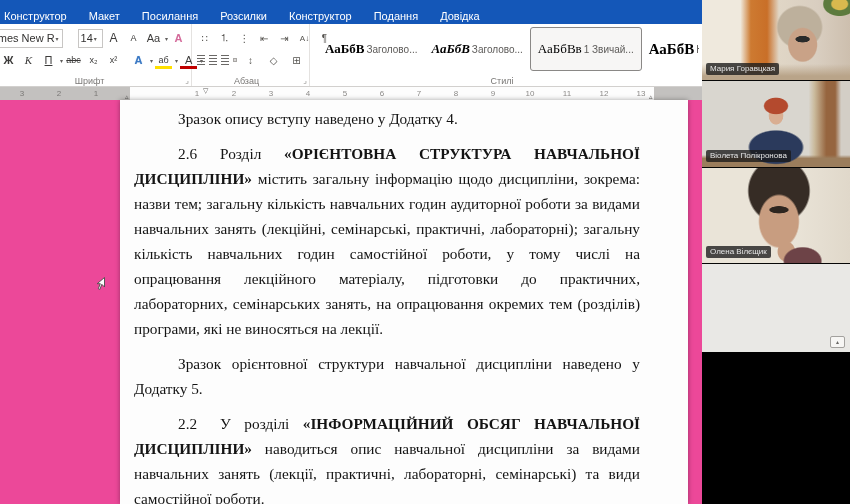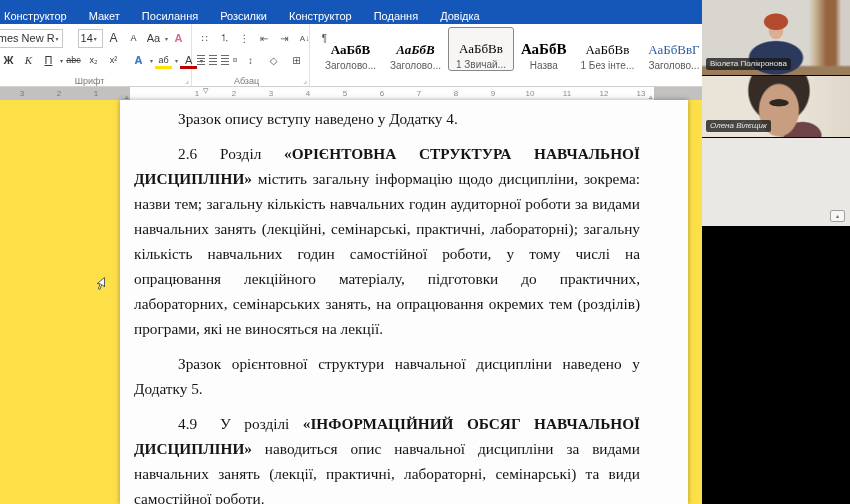--- a/index.html
+++ b/index.html
@@ -46,21 +46,21 @@
   .hl:after{content:"";position:absolute;left:1px;right:1px;bottom:0;height:3px;background:#ffe000;}
   .fc{position:relative;}
   .fc:after{content:"";position:absolute;left:1px;right:1px;bottom:0;height:3px;background:#c00000;}
   .ic-lines{width:13px;height:10px;background:repeating-linear-gradient(to bottom,#6b6967 0 1px,transparent 1px 3px);}
   .align-active{background:#d8d6d4;border:1px solid #a8a6a4;padding:1px;}
   .icon-btn{font-size:10px;color:#55534f;}
 
   
   .grp.styles{flex:1;border-right:none;overflow:hidden;padding-left:8px;}
   .gallery{display:flex;height:44px;overflow:hidden;}
-  .style-item{display:flex;flex-direction:column;align-items:center;justify-content:flex-end;gap:2px;
+  .style-item{display:flex;align-items:center;justify-content:center;gap:2px;
               padding:0 7px;border-radius:3px;white-space:nowrap;cursor:default;}
   .style-item .prev{font-size:13px;color:#000;font-family:"Liberation Serif",serif;}
   .style-item .sname{font-size:10px;color:#5c5a58;}
   .style-item.sel{border:1px solid #8a8886;background:#f7f6f5;}
   .variant-h1 .prev{font-weight:bold;}
   .variant-h2 .prev{font-weight:bold;font-style:italic;}
   .variant-title .prev{font-weight:bold;font-size:15px;}
   .variant-blue .prev{color:#2e5e9e;}
   .variant-grey .prev{color:#7a7876;}
 
@@ -68,21 +68,21 @@
   .ruler{position:absolute;left:0;top:87px;width:702px;height:13px;background:#c3c1bf;
          border-bottom:1px solid #adabab;font-size:8px;color:#7a7876;}
   .ruler .active-zone{position:absolute;left:130px;top:0;width:524px;height:100%;background:#fdfdfd;}
   .rnum{position:absolute;top:2px;transform:translateX(-50%);}
   .marker{position:absolute;font-size:7px;color:#5f5d5b;line-height:7px;}
   .m-first{left:203px;top:0;}
   .m-left{left:125px;bottom:0;}
   .m-right{left:649px;bottom:0;}
 
   
-  .doc-area{position:absolute;left:0;top:100px;width:760px;bottom:0;background:#fde047;}
+  .doc-area{position:absolute;left:0;top:100px;width:760px;bottom:0;background:#ec4899;}
   .page{position:absolute;left:120px;top:0;width:568px;height:100%;background:#fdfdfd;
         box-shadow:0 0 5px rgba(0,0,0,.35);box-sizing:border-box;padding:6px 48px 0 14px;}
   .page p{margin:0 0 10px 0;text-indent:44px;text-align:justify;
           font-family:"Liberation Serif","DejaVu Serif",serif;font-size:15.3px;line-height:25px;color:#141414;}
   .page p span.b{font-weight:bold;}
   .mouse-cursor{position:absolute;left:95px;top:176px;}
   .scrollbar{position:absolute;right:0;top:0;width:12px;height:100%;background:#f0efed;}
   .scroll-thumb{position:absolute;left:2px;top:5px;width:8px;height:55px;background:#cdcbc9;border-radius:4px;}
 
   
@@ -103,33 +103,33 @@
       radial-gradient(46px 38px at 50% 22%, #54402c 0 60%, rgba(84,64,44,0) 64%),
       linear-gradient(180deg, rgba(0,0,0,0) 0 62%, #d6ce48 74%, #c9bf3a 100%),
       linear-gradient(90deg,#76884f 0 16%,#cdc6a7 30% 55%,#b29274 72%,#8a684c 100%);}
   .v3{height:81px;background:
       radial-gradient(11px 5px at 68% 49%, #2a2a2a 0 60%, rgba(42,42,42,0) 70%),
       radial-gradient(24px 28px at 68% 56%, #c9a287 0 58%, rgba(201,162,135,0) 63%),
       radial-gradient(36px 34px at 66% 34%, #bdb09c 0 60%, rgba(189,176,156,0) 65%),
       radial-gradient(22px 16px at 93% 5%, #d8b94e 0 35%, #5d7b3e 42% 72%, rgba(93,123,62,0) 78%),
       linear-gradient(180deg, rgba(0,0,0,0) 0 80%, #b9a489 95%),
       linear-gradient(90deg,#efe9dd 0 26%,#cd7a31 33%,#c96f28 44%,#e0d6c6 52%,#d9cec0 78%,#cdbfae 100%);}
-  .v4{height:76px;background:
+  .v4{height:87px;background:
       radial-gradient(19px 13px at 50% 29%, #b44a2e 0 60%, rgba(180,74,46,0) 67%),
       radial-gradient(12px 15px at 50% 40%, #d9ae92 0 58%, rgba(217,174,146,0) 64%),
       radial-gradient(42px 26px at 50% 77%, #2b3a5c 0 62%, rgba(43,58,92,0) 67%),
       linear-gradient(180deg, rgba(0,0,0,0) 0 86%, #9b7d5c 90% 100%),
       linear-gradient(90deg,#d9d6cf 0 72%,#caba9c 76%,#96653f 84% 90%,#d3cec6 94% 100%);}
-  .v5{height:62px;background:
+  .v5{height:96px;background:
       radial-gradient(16px 6px at 52% 44%, #2e2620 0 55%, rgba(46,38,32,0) 65%),
       radial-gradient(32px 42px at 52% 56%, #c89d80 0 60%, rgba(200,157,128,0) 65%),
       radial-gradient(48px 50px at 52% 24%, #362c25 0 62%, rgba(54,44,37,0) 66%),
       radial-gradient(30px 22px at 68% 98%, #6d4347 0 60%, rgba(109,67,71,0) 66%),
       radial-gradient(15px 17px at 57% 88%, #c89d80 0 55%, rgba(200,157,128,0) 62%),
-      linear-gradient(90deg,#eae4d8 0 60%,#e0d8ca 100%); font-style: italic;}
+      linear-gradient(90deg,#eae4d8 0 60%,#e0d8ca 100%);}
   .video-footer{position:relative;width:100%;height:88px;background:#e9e8e5;}
   .corner-widget{position:absolute;right:5px;bottom:4px;width:13px;height:10px;border:1px solid #a3a19e;
                  border-radius:2px;background:#f7f6f4;display:flex;align-items:center;justify-content:center;
                  font-size:6px;color:#6a6866;line-height:6px;}
 </style>
 </head>
 <body>
 
 <div class="screen">
 
@@ -232,20 +232,21 @@
             </div>
             <div class="style-item variant-blue">
               <span class="prev">АаБбВвГ</span>
               <span class="sname">Заголово...</span>
             </div>
             <div class="style-item variant-grey">
               <span class="prev">АаБбВвГ</span>
               <span class="sname">Підзагол...</span>
             </div>
           </div>
+        <div class="grp-label">Стилі</div>
       </div>
     </div>
 
     <div class="ruler">
       <div class="active-zone"></div>
       <span class="marker m-first">▽</span>
       <span class="marker m-left">▵</span>
       <span class="marker m-right">▵</span>
     <span class="rnum" style="left: 22px;">3</span>
         <span class="rnum" style="left: 59px;">2</span>
@@ -263,32 +264,35 @@
         <span class="rnum" style="left: 567px; color: rgb(140, 138, 136);">11</span>
         <span class="rnum" style="left: 604px; color: rgb(140, 138, 136);">12</span>
         <span class="rnum" style="left: 641px; color: rgb(140, 138, 136);">13</span>
       </div>
 
     <div class="doc-area">
       <div class="page">
           <p><span>Зразок опису вступу наведено у Додатку 4.</span></p>
           <p><span>2.6  Розділ </span><span class="b">«ОРІЄНТОВНА СТРУКТУРА НАВЧАЛЬНОЇ ДИСЦИПЛІНИ»</span><span> містить загальну інформацію щодо дисципліни, зокрема: назви тем; загальну кількість навчальних годин аудиторної роботи за видами навчальних занять (лекційні, семінарські, практичні, лабораторні); загальну кількість навчальних годин самостійної роботи, у тому числі на опрацювання лекційного матеріалу, підготовки до практичних, лабораторних, семінарських занять, на опрацювання окремих тем (розділів) програми, які не виносяться на лекції.</span></p>
           <p><span>Зразок орієнтовної структури навчальної дисципліни наведено у Додатку 5.</span></p>
-          <p><span>4.9  У розділі </span><span class="b">«ІНФОРМАЦІЙНИЙ ОБСЯГ НАВЧАЛЬНОЇ ДИСЦИПЛІНИ»</span><span> наводиться опис навчальної дисципліни за видами навчальних занять (лекції, практичні, лабораторні, семінарські) та види самостійної роботи.</span></p>
+          <p><span>2.2  У розділі </span><span class="b">«ІНФОРМАЦІЙНИЙ ОБСЯГ НАВЧАЛЬНОЇ ДИСЦИПЛІНИ»</span><span> наводиться опис навчальної дисципліни за видами навчальних занять (лекції, практичні, лабораторні, семінарські) та види самостійної роботи.</span></p>
         </div>
       <svg class="mouse-cursor" width="13" height="15" viewBox="0 0 13 15">
         <path d="M9.5 1.5 L9.5 11 L6.8 8.3 L4.9 13.4 L3.3 12.7 L5.3 7.7 L2.2 7.7 Z" fill="#fcfcfc" stroke="#4a4a4a" stroke-width="0.9"></path>
       </svg>
       <div class="scrollbar">
         <div class="scroll-thumb"></div>
       </div>
     </div>
   </div>
 
   <div class="video-panel">
+      <div class="vtile v3">
+        <div class="vname">Мария Горавцкая</div>
+      </div>
       <div class="vtile v4">
         <div class="vname">Віолета Полікронова</div>
       </div>
       <div class="vtile v5">
         <div class="vname">Олена Вілєщик</div>
       </div>
       <div class="video-footer">
       <div class="corner-widget">
         <span>▴</span>
       </div>

